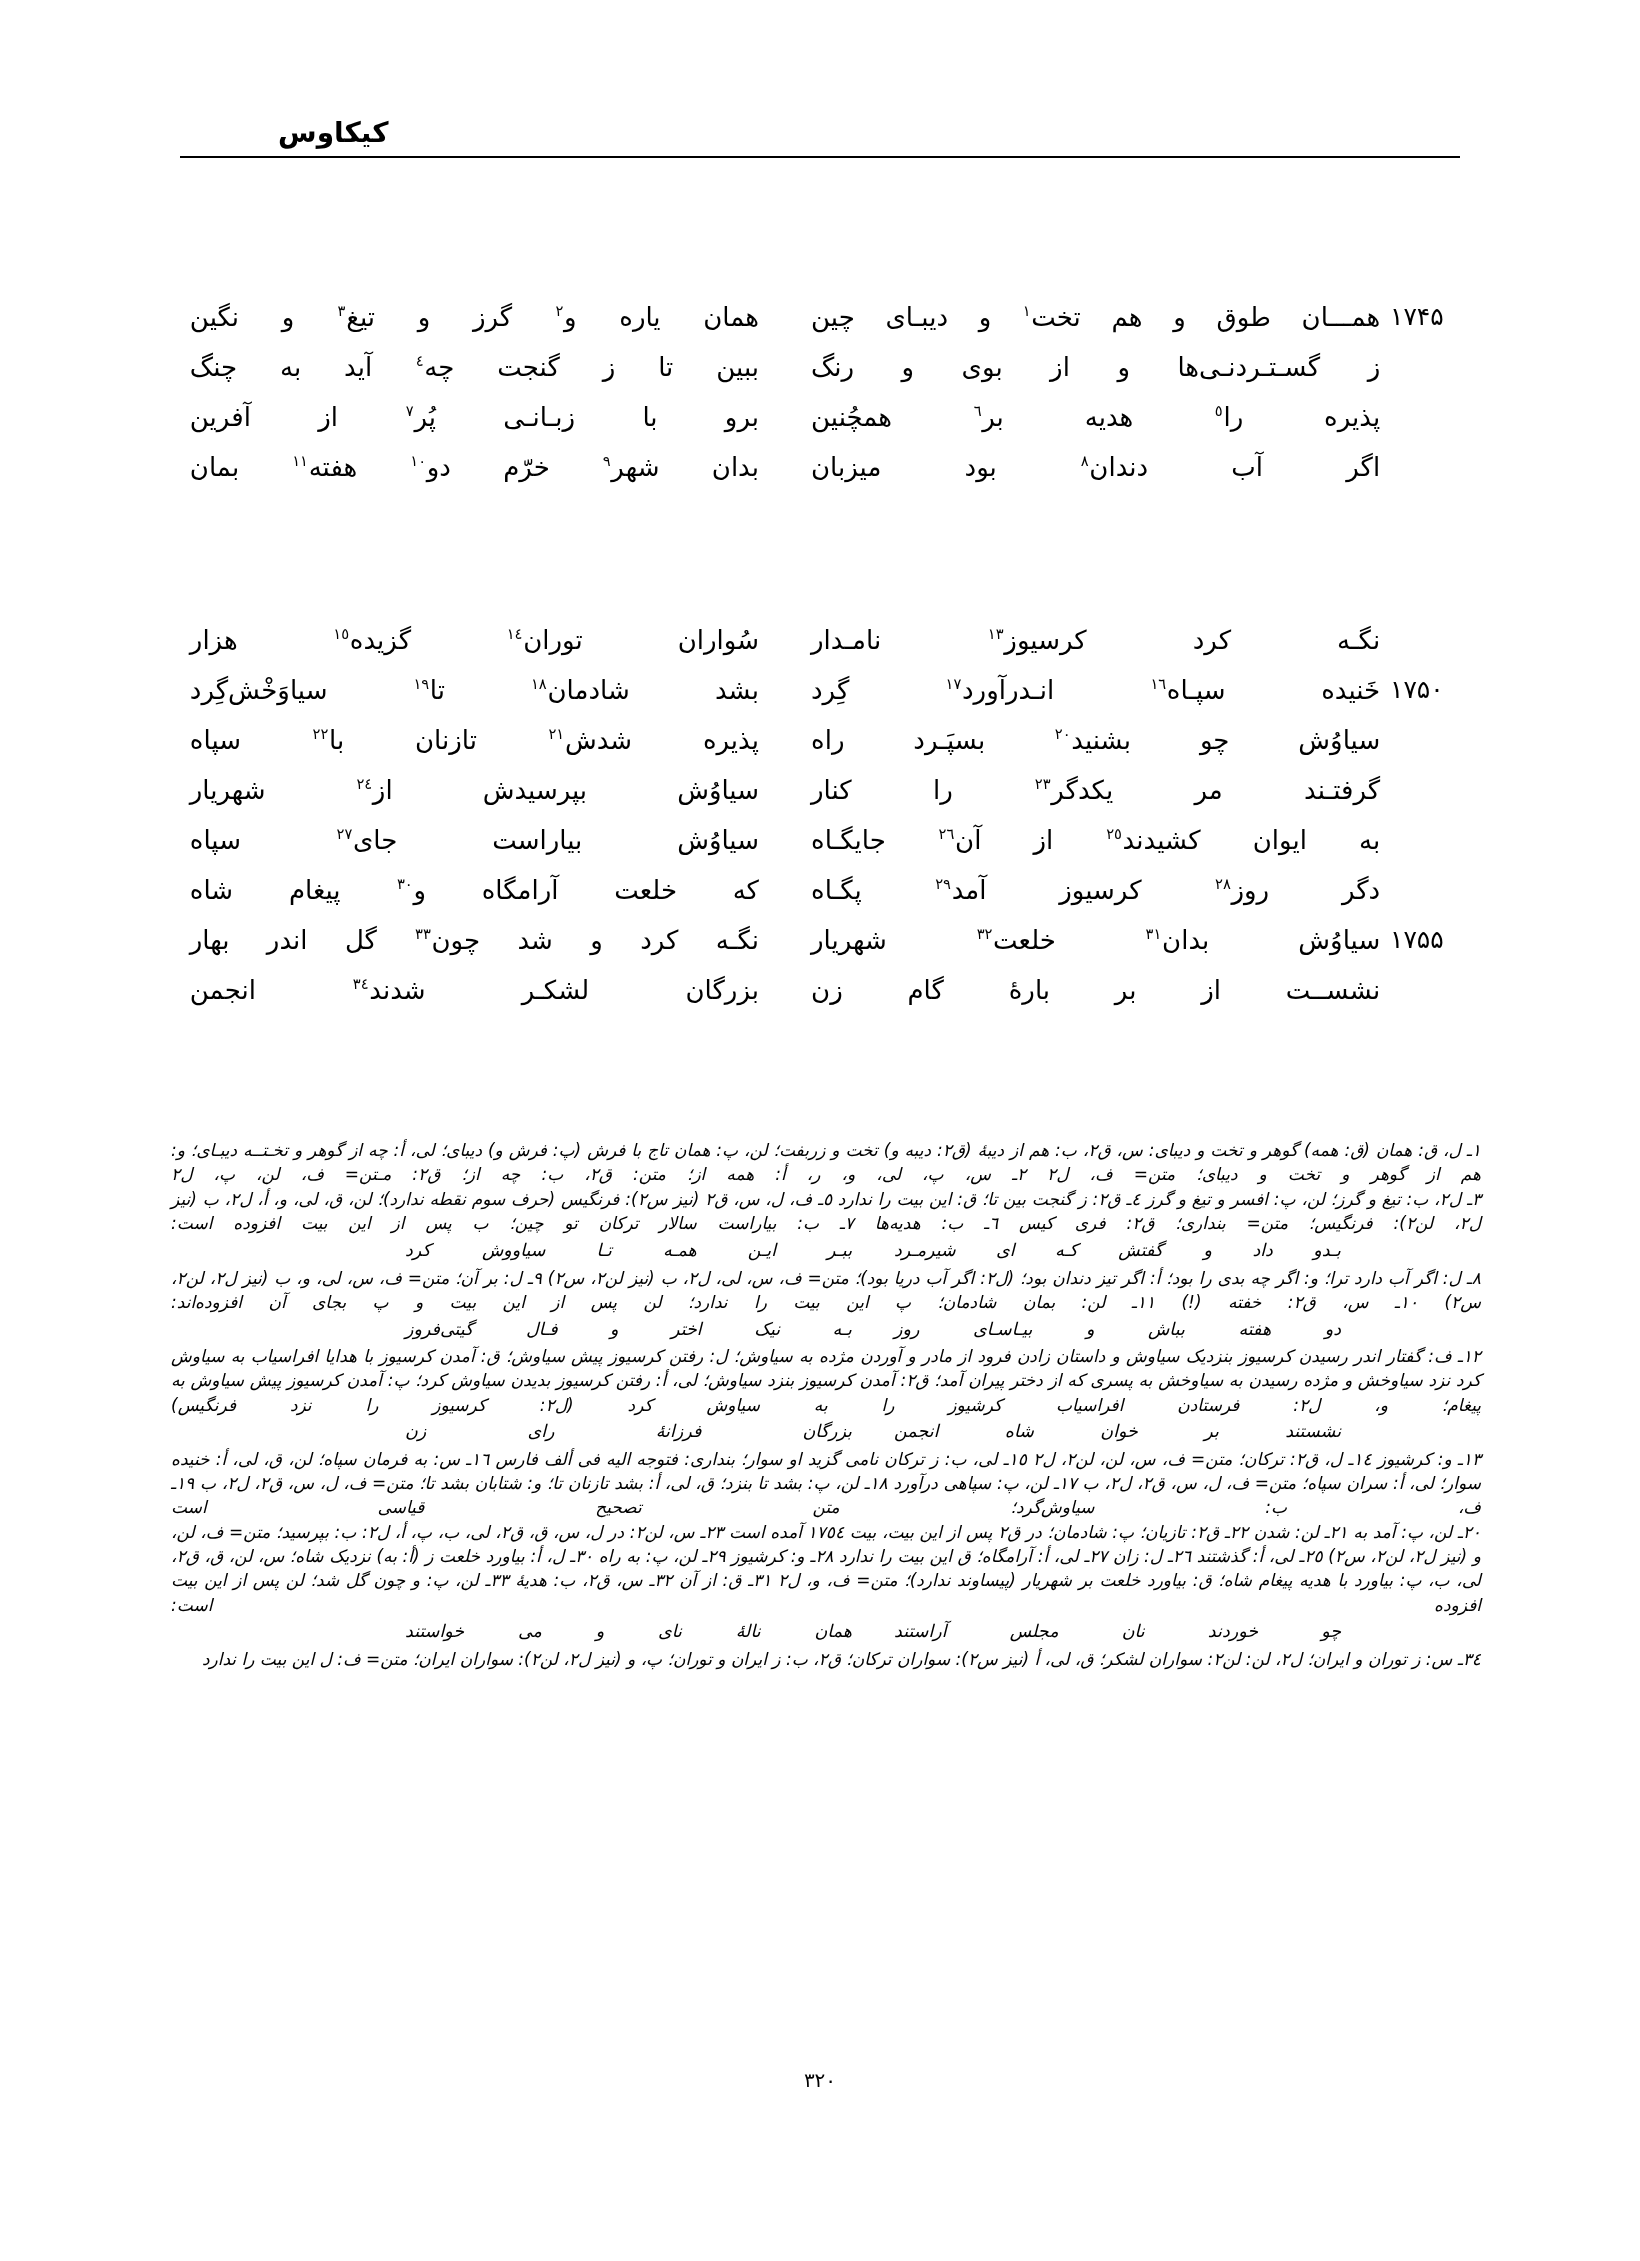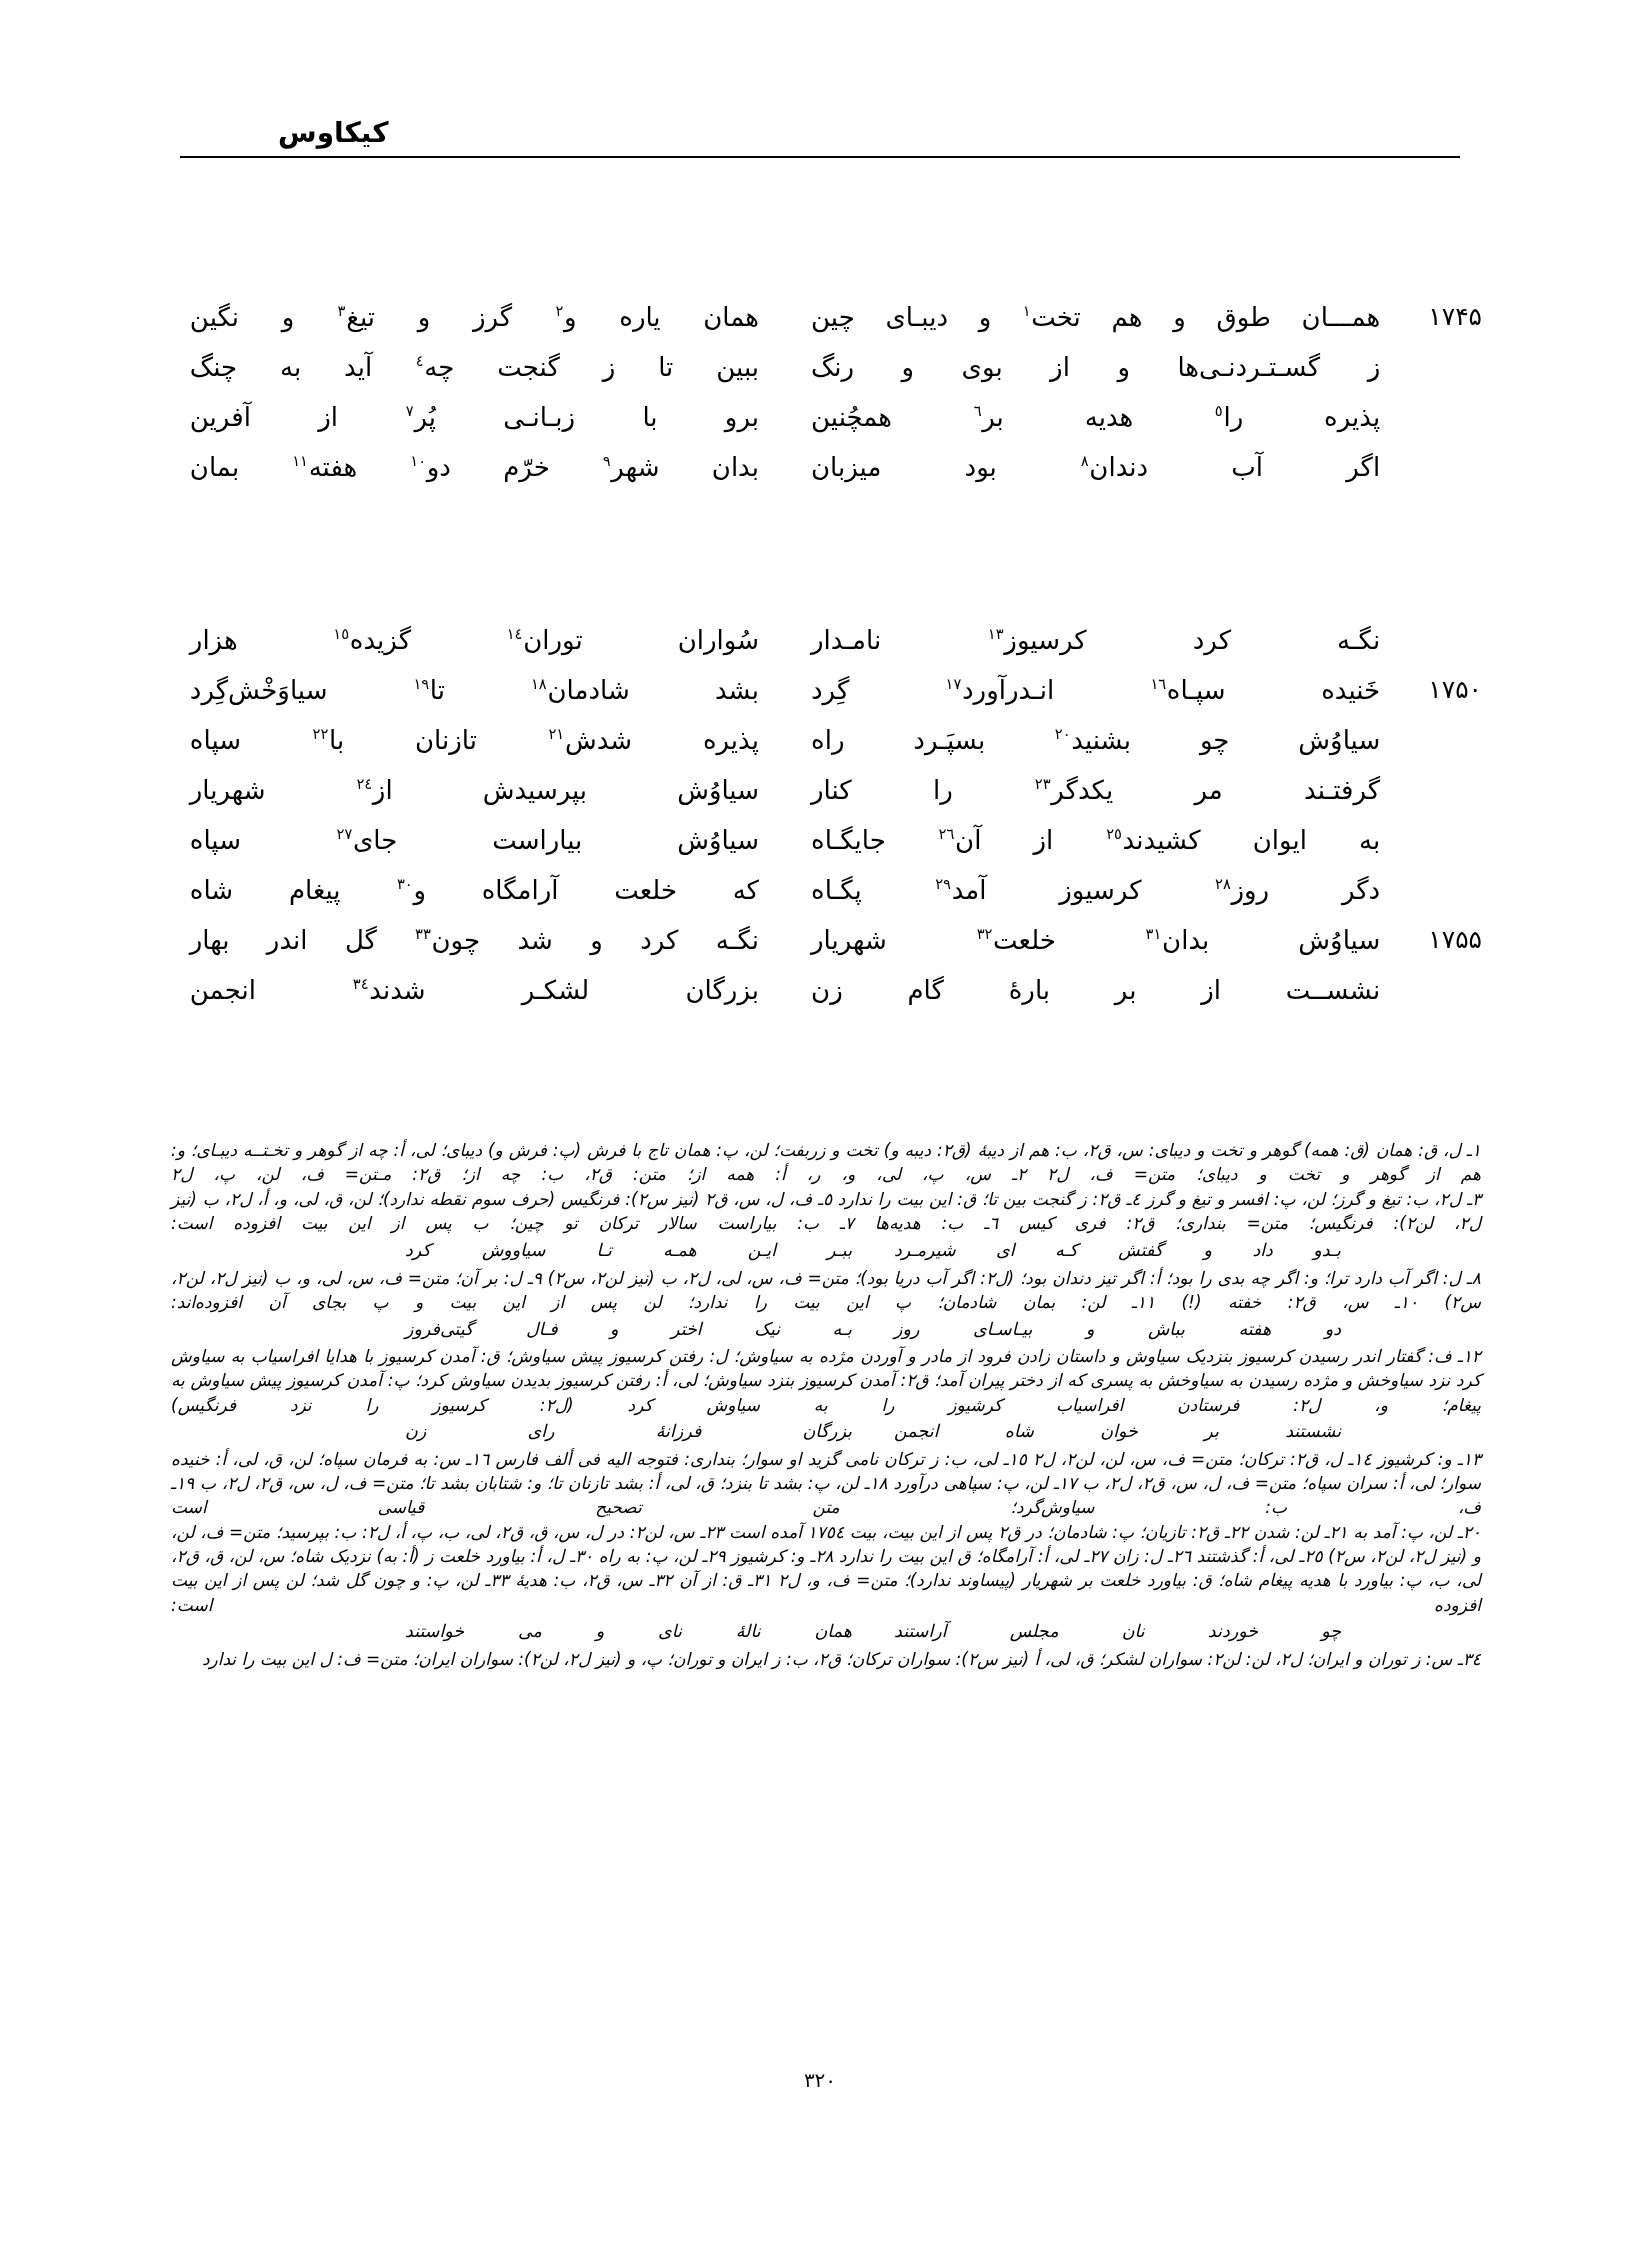--- a/index.html
+++ b/index.html
@@ -55,21 +55,21 @@
     display: flex;
     flex-direction: row;
     direction: rtl;
     align-items: flex-start;
     height: 50px;
   }
   .vnum {
     width: 92px;
     flex: 0 0 92px;
     font-size: 25px;
-    text-align: right;
+    text-align: left;
     line-height: 50px;
     white-space: nowrap;
   }
   .hemi {
     flex: 1 1 0;
     font-size: 26px;
     line-height: 50px;
     white-space: nowrap;
     display: flex;
     justify-content: space-between;

